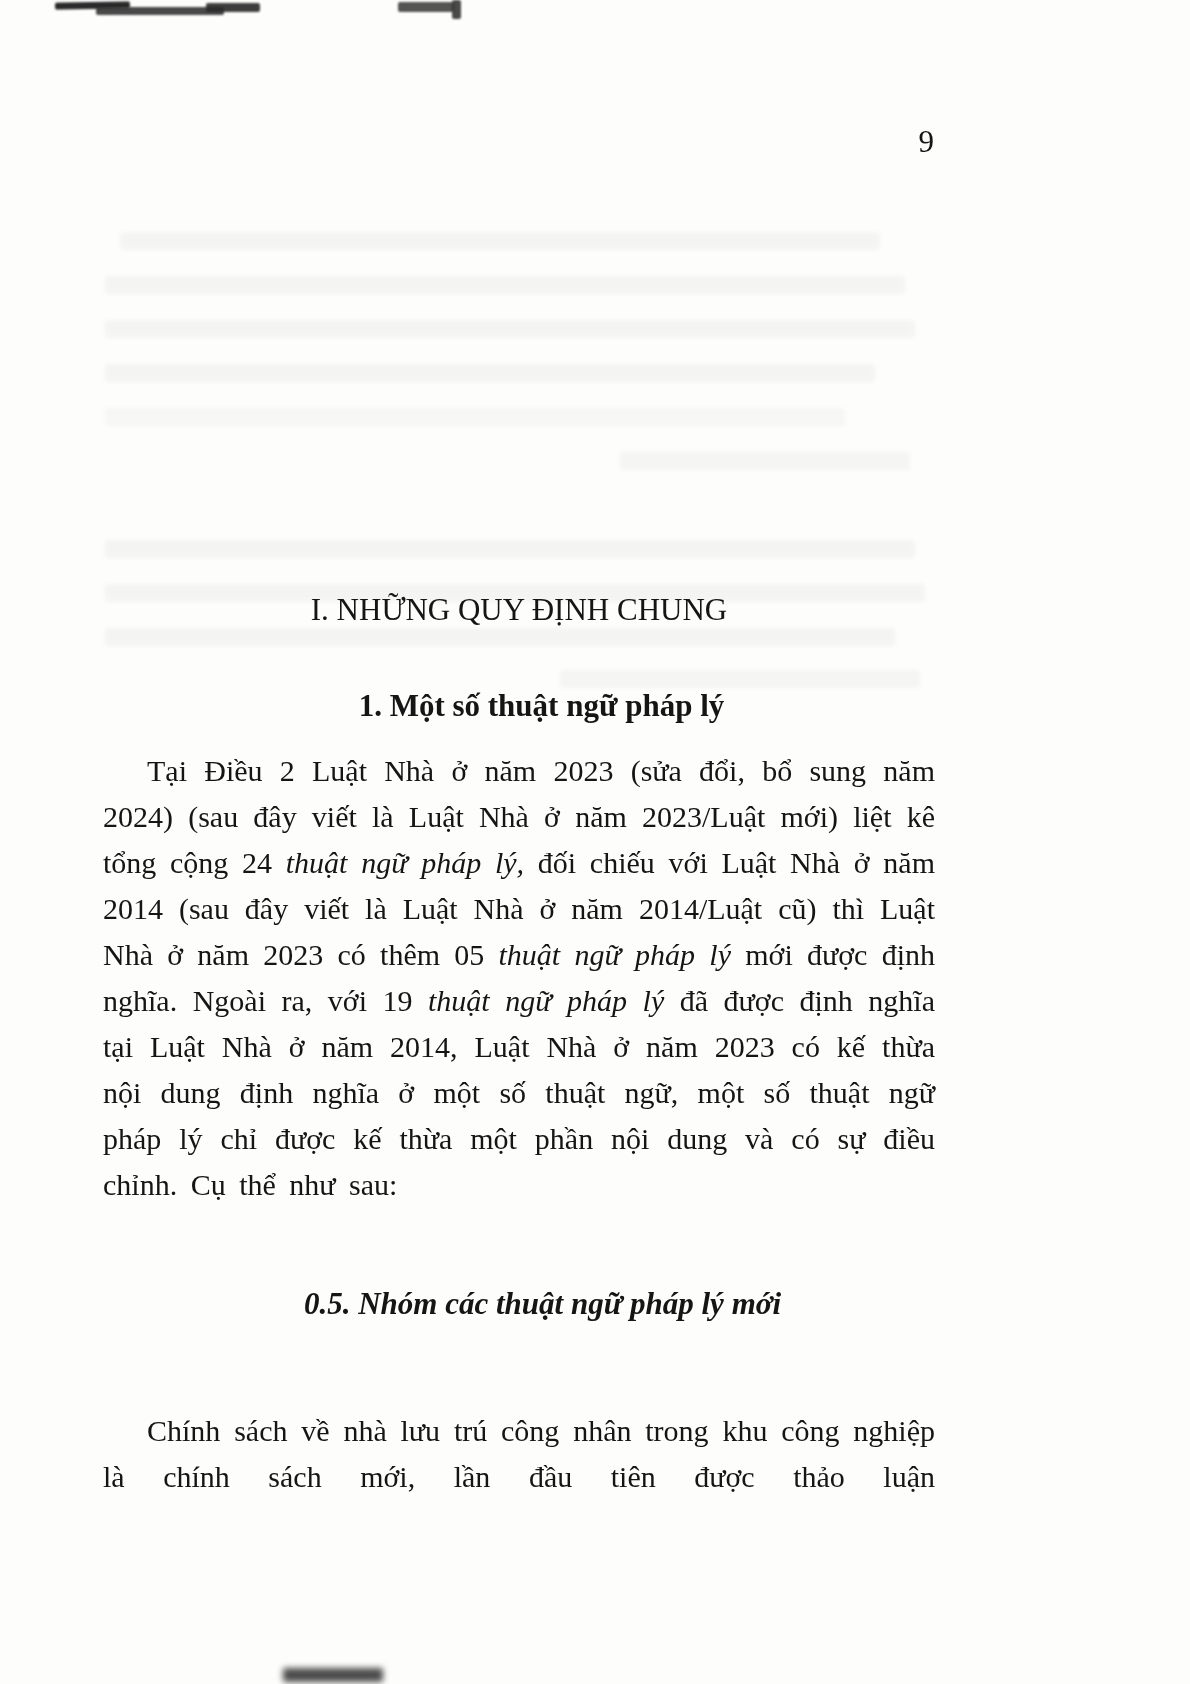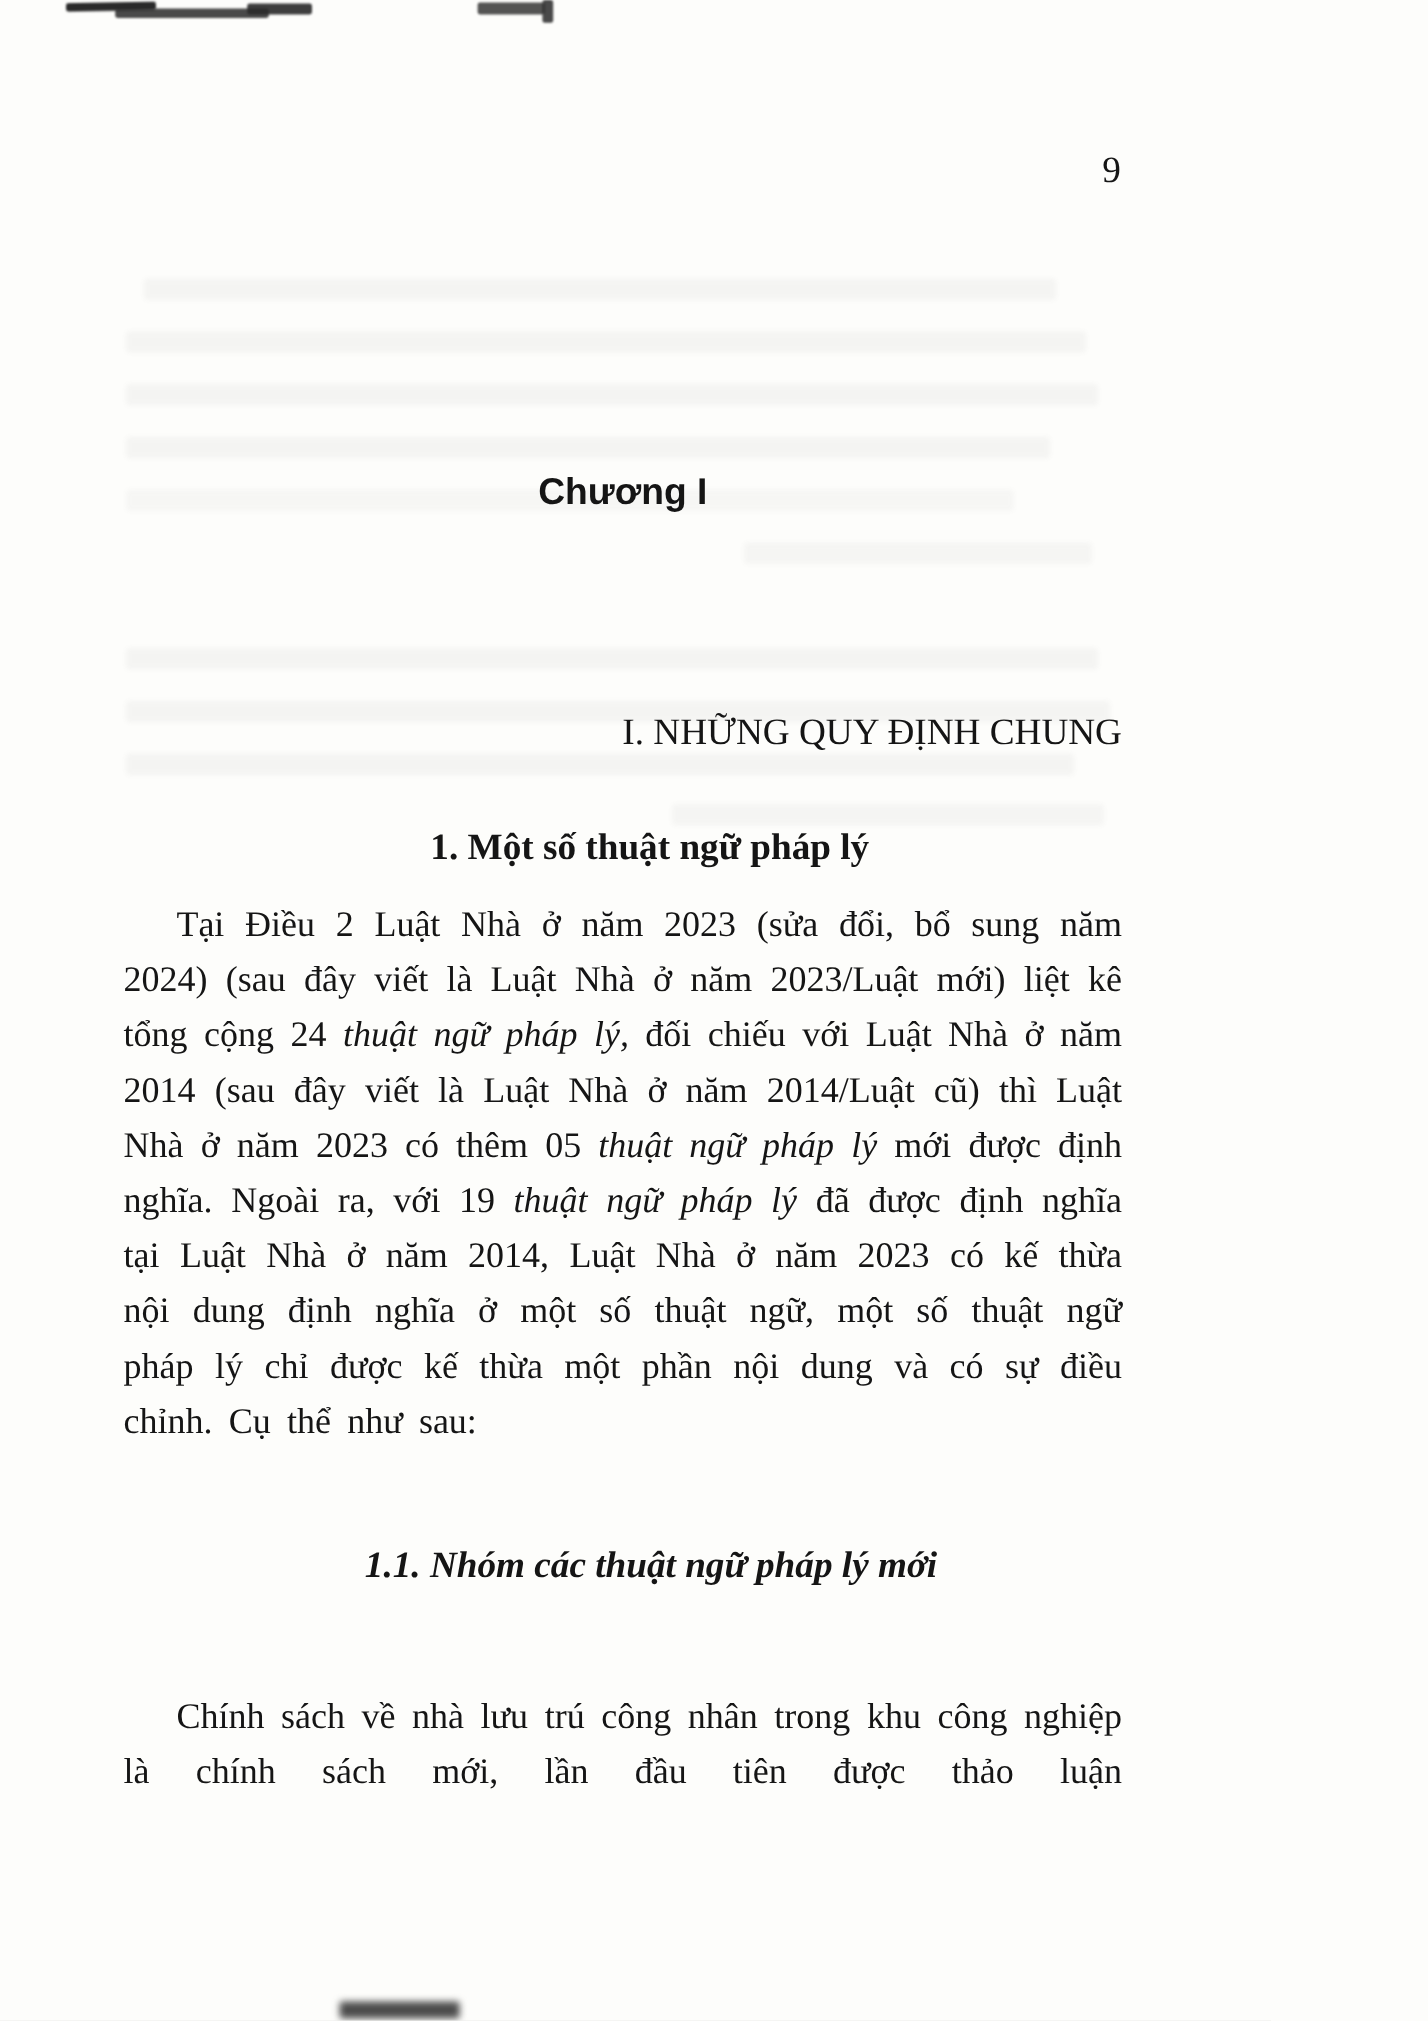--- a/index.html
+++ b/index.html
@@ -58,21 +58,21 @@
   .chapter-title {
     top: 456px;
     text-align: center;
     font-family: "Liberation Sans", sans-serif;
     font-weight: bold;
     font-size: 38px;
     letter-spacing: .5px;
   }
   .section-heading {
     top: 592px;
-    text-align: right;
+    text-align: center;
     font-size: 31px;
     font-weight: normal;
   }
   .sub-heading {
     top: 688px;
     padding-left: 45px;
     box-sizing: border-box;
     font-size: 31px;
     font-weight: bold;
   }
@@ -125,28 +125,27 @@
     <div class="ghost g7"></div>
     <div class="ghost g8"></div>
     <div class="ghost g9"></div>
     <div class="ghost g10"></div>
   </div>
 
   <div class="layer content-layer">
 
     <div class="tb page-number">9</div>
 
-    <div class="tb kicker">Chương I</div>
 
 
     <h2 class="tb section-heading">I. NHỮNG QUY ĐỊNH CHUNG</h2>
 
     <h3 class="tb sub-heading">1. Một số thuật ngữ pháp lý</h3>
 
     <p class="tb body para1"><span>Tại Điều 2 Luật Nhà ở năm 2023 (sửa đổi, bổ sung năm 2024) (sau đây viết là Luật Nhà ở năm 2023/Luật mới) liệt kê tổng cộng 24 </span><span class="it">thuật ngữ pháp lý,</span><span> đối chiếu với Luật Nhà ở năm 2014 (sau đây viết là Luật Nhà ở năm 2014/Luật cũ) thì Luật Nhà ở năm 2023 có thêm 05 </span><span class="it">thuật ngữ pháp lý</span><span> mới được định nghĩa. Ngoài ra, với 19 </span><span class="it">thuật ngữ pháp lý</span><span> đã được định nghĩa tại Luật Nhà ở năm 2014, Luật Nhà ở năm 2023 có kế thừa nội dung định nghĩa ở một số thuật ngữ, một số thuật ngữ pháp lý chỉ được kế thừa một phần nội dung và có sự điều chỉnh. Cụ thể như sau:</span></p>
 
-    <h4 class="tb sub11-heading">1.1. Nhóm các thuật ngữ pháp lý mới</h4>
+    <h4 class="tb sub11-heading">0.5. Nhóm các thuật ngữ pháp lý mới</h4>
 
 
     <p class="tb body para2">Chính sách về nhà lưu trú công nhân trong khu công nghiệp là chính sách mới, lần đầu tiên được thảo luận</p>
 
   </div>
 </div>
 
 </body></html>

